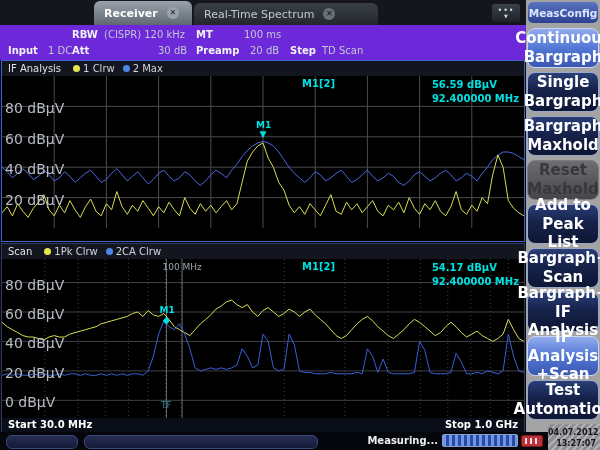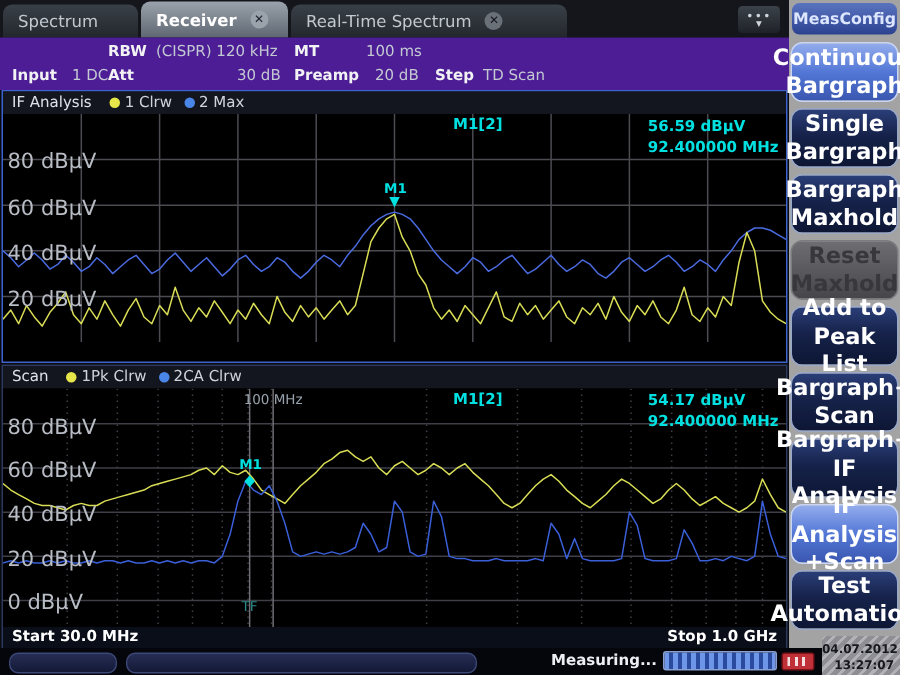--- a/index.html
+++ b/index.html
@@ -18,21 +18,21 @@
        background:#9aa2ac;color:#1c2026;font-size:8px;line-height:12px;align-items:center;
        justify-content:center;font-weight:bold;}
   .tab:not(.active) .closeicon{background:#6a7078;color:#14161c;}
   .tab-overflow{position:absolute;left:492px;top:4px;width:28px;height:18px;border-radius:3px;
        background:linear-gradient(180deg,#3c424a,#1e2228);display:flex;flex-direction:column;
        align-items:center;justify-content:center;color:#cfd5dd;line-height:1;}
   .tab-overflow .dots{font-size:8px;letter-spacing:1px;}
   .tab-overflow .arr{font-size:5px;margin-top:-1px;}
 
   
-  .settings{position:absolute;left:0;top:25px;width:570px;height:35px;background:#4c1d95;}
+  .settings{position:absolute;left:0;top:25px;width:570px;height:35px;background:#6d28d9;}
   .slabel{position:absolute;font-weight:bold;color:#f2f2f4;}
   .svalue{position:absolute;color:#c3c8d2;}
 
   
   .panel{position:absolute;left:1px;width:524px;box-sizing:border-box;background:#000;}
   .panel-if{top:60px;height:182px;border:1px solid #3c63cc;}
   .panel-scan{top:243px;height:189px;border:1px solid #2c3a5e;}
   .phead{height:15px;background:#14161f;display:flex;align-items:center;padding:0 6px;
          color:#dde1e8;gap:6px;}
   .phead .ptitle{margin-right:6px;}
@@ -88,23 +88,20 @@
 
   .watermark{position:absolute;left:396px;top:449px;z-index:9;font-size:15px;font-weight:bold;
         letter-spacing:1px;color:rgba(215,240,225,0.5);pointer-events:none;}
 </style>
 </head>
 <body>
 
 <div class="screen">
 
   <div class="tabbar">
-    <div class="tab" style="left:2px;width:90px;">
-      <span>Spectrum</span>
-    </div>
     <div class="tab active" style="left:94px;width:98px;">
       <span>Receiver</span>
       <span class="closeicon">✕</span>
     </div>
     <div class="tab" style="left:194px;width:184px;">
       <span>Real-Time Spectrum</span>
       <span class="closeicon">✕</span>
     </div>
     <div class="tab-overflow">
       <span class="dots">•••</span>

